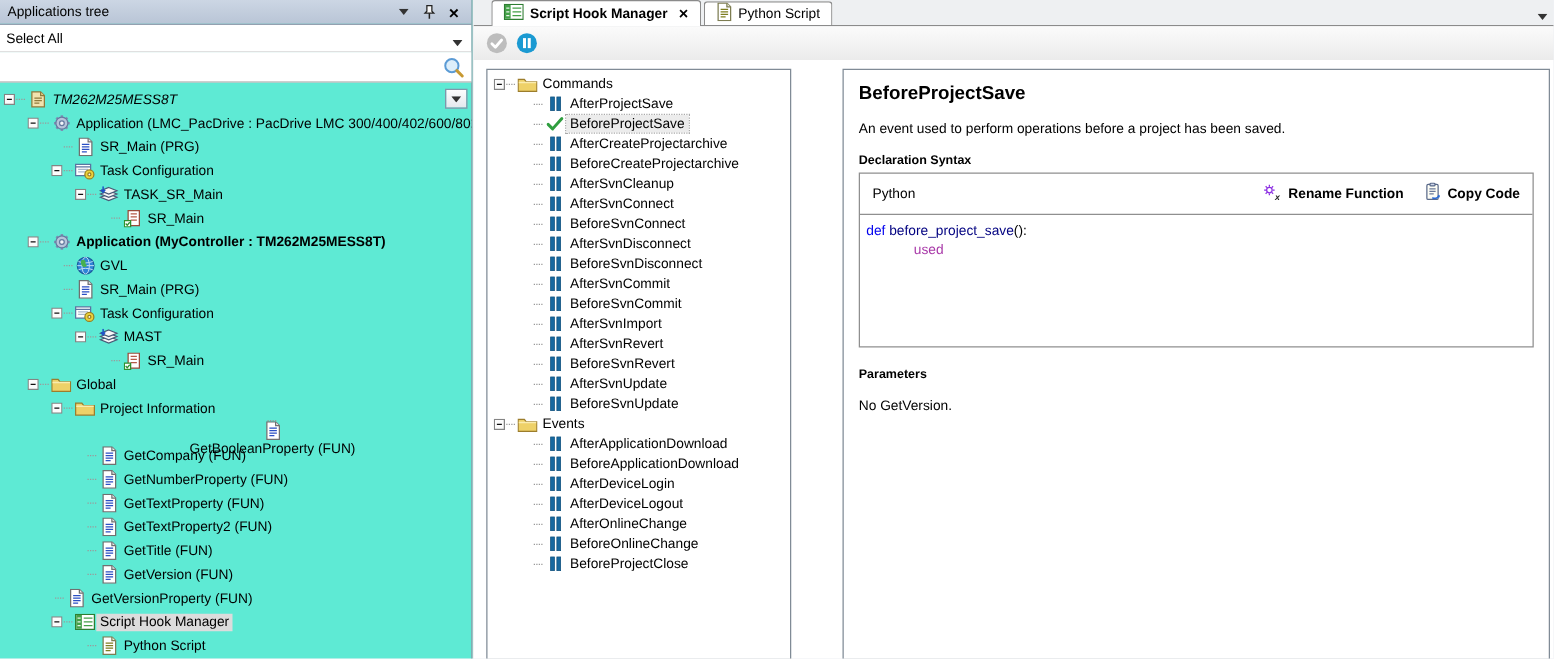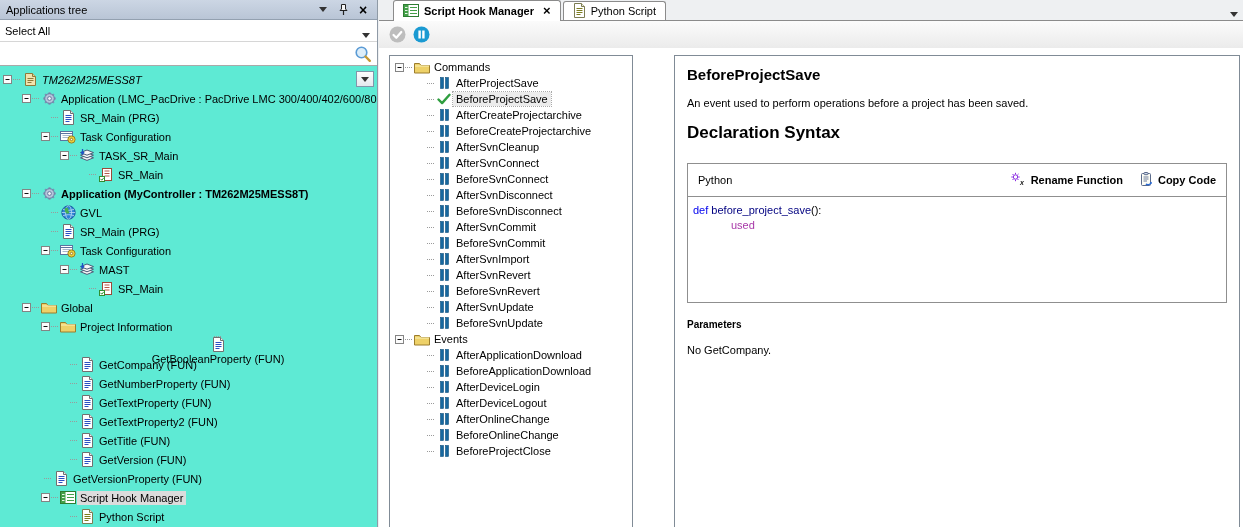--- a/index.html
+++ b/index.html
@@ -42,21 +42,21 @@
   #toolbar { position:absolute; left:379px; right:0; top:21px; height:27px; background:linear-gradient(#fbfbfb,#ebebeb); display:flex; align-items:center; gap:7px; padding-left:10px; }
   .tool-btn { display:inline-flex; }
 
   
   #content { position:absolute; left:379px; right:0; top:48px; bottom:0; background:#fff; }
   #hook-box { position:absolute; left:10px; top:7px; width:244px; bottom:-1px; border:1px solid #808b96; background:#fff; overflow:hidden; padding-top:3px; }
   #doc-box { position:absolute; left:295px; top:7px; width:566px; bottom:-1px; border:1px solid #808b96; background:#fff; overflow:hidden; padding:8px 12px; }
 
   #doc-title { font-size:15px; font-weight:bold; margin:2px 0 14px 0; }
   #doc-desc { margin-bottom:14px; }
-  #doc-decl { font-size:17px; font-weight:bold; margin-bottom:20px; }
+  #doc-decl { font-size:10px; font-weight:bold; margin-bottom:4px; }
   #code-box { border:1px solid #8f8f8f; margin-bottom:16px; }
   #code-head { height:33px; display:flex; align-items:center; padding:0 10px; border-bottom:1px solid #8f8f8f; }
   #code-actions { margin-left:auto; display:flex; gap:16px;font-weight:bold; }
   .code-act { display:inline-flex; align-items:center; gap:5px; cursor:default; }
   #code-area { padding:6px 5px; height:105px; line-height:15px; }
   .code-line { white-space:pre; }
   #doc-params { font-size:10px; font-weight:bold; margin:2px 0 14px 0; }
 </style>
 </head>
 <body>
@@ -814,17 +814,17 @@
               <span>Copy Code</span>
             </span>
           </span>
         </div>
         <div id="code-area">
             <div class="code-line" style="margin-left: 0px;"><span style="color: rgb(0, 0, 238);">def </span><span style="color: rgb(0, 0, 128);">before_project_save</span><span style="color: rgb(0, 0, 0);">():</span></div>
             <div class="code-line" style="margin-left: 38px;"><span style="color: rgb(168, 56, 168);">used</span></div>
           </div>
       </div>
       <div id="doc-params">Parameters</div>
-      <div>No GetCompany.</div>
+      <div>No GetVersion.</div>
     </div>
   </div>
 
 </div>
 
 </body></html>

